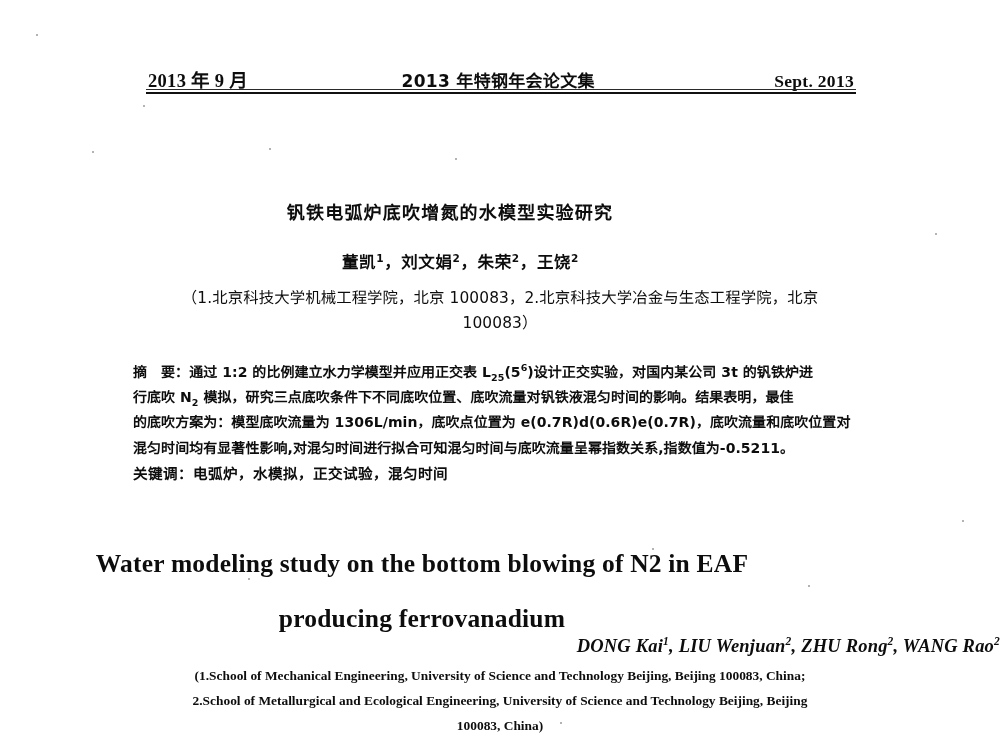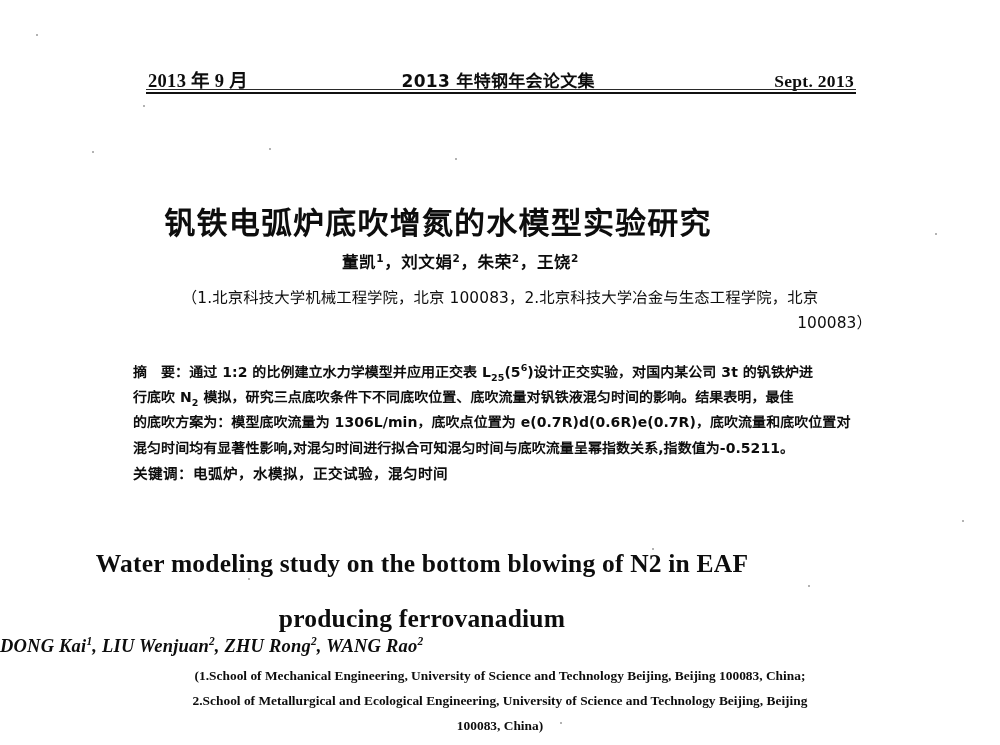--- a/index.html
+++ b/index.html
@@ -62,27 +62,27 @@
     left: 146px;
     top: 89px;
     width: 710px;
     height: 0;
     border-top: 1px solid #2a2a2a;
   }
 
   
   #cn-title {
     position: absolute;
-    left: 0;
+    left: 12px;
     top: 198px;
     width: 876px;
     text-align: center;
     font-family: "DejaVu Sans", "Liberation Sans", sans-serif;
     font-weight: bold;
-    font-size: 31px;
+    font-size: 18px;
     letter-spacing: 1.2px;
   }
   #cn-authors {
     position: absolute;
     left: 0;
     top: 249px;
     width: 921px;
     text-align: center;
     font-family: "DejaVu Sans", "Liberation Sans", sans-serif;
     font-weight: bold;
@@ -99,21 +99,21 @@
     position: absolute;
     left: 128px;
     top: 286px;
     width: 744px;
     text-align: center;
     font-family: "DejaVu Sans", "Liberation Sans", sans-serif;
     font-size: 15.4px;
     line-height: 25px;
     letter-spacing: 0.1px;
   }
-  #cn-affil .affil-line2 { display: block; text-align: right; }
+  #cn-affil .affil-line2 { display: block; }
 
   
   #abstract-block {
     position: absolute;
     left: 133px;
     top: 360px;
     width: 740px;
     font-family: "DejaVu Sans", "Liberation Sans", sans-serif;
     font-weight: bold;
     font-size: 14px;
@@ -155,21 +155,21 @@
     font-size: 25.5px;
     line-height: 55px;
     letter-spacing: 0.2px;
   }
   #en-title .en-title-line { display: block; }
   #en-authors {
     position: absolute;
     left: 0;
     top: 636px;
     width: 1000px;
-    text-align: left;
+    text-align: right;
     font-family: "Liberation Serif", "DejaVu Serif", serif;
     font-style: italic;
     font-weight: bold;
     font-size: 18.5px;
     letter-spacing: 0.2px;
   }
   #en-authors sup {
     font-size: 0.62em;
     vertical-align: super;
     line-height: 0;

